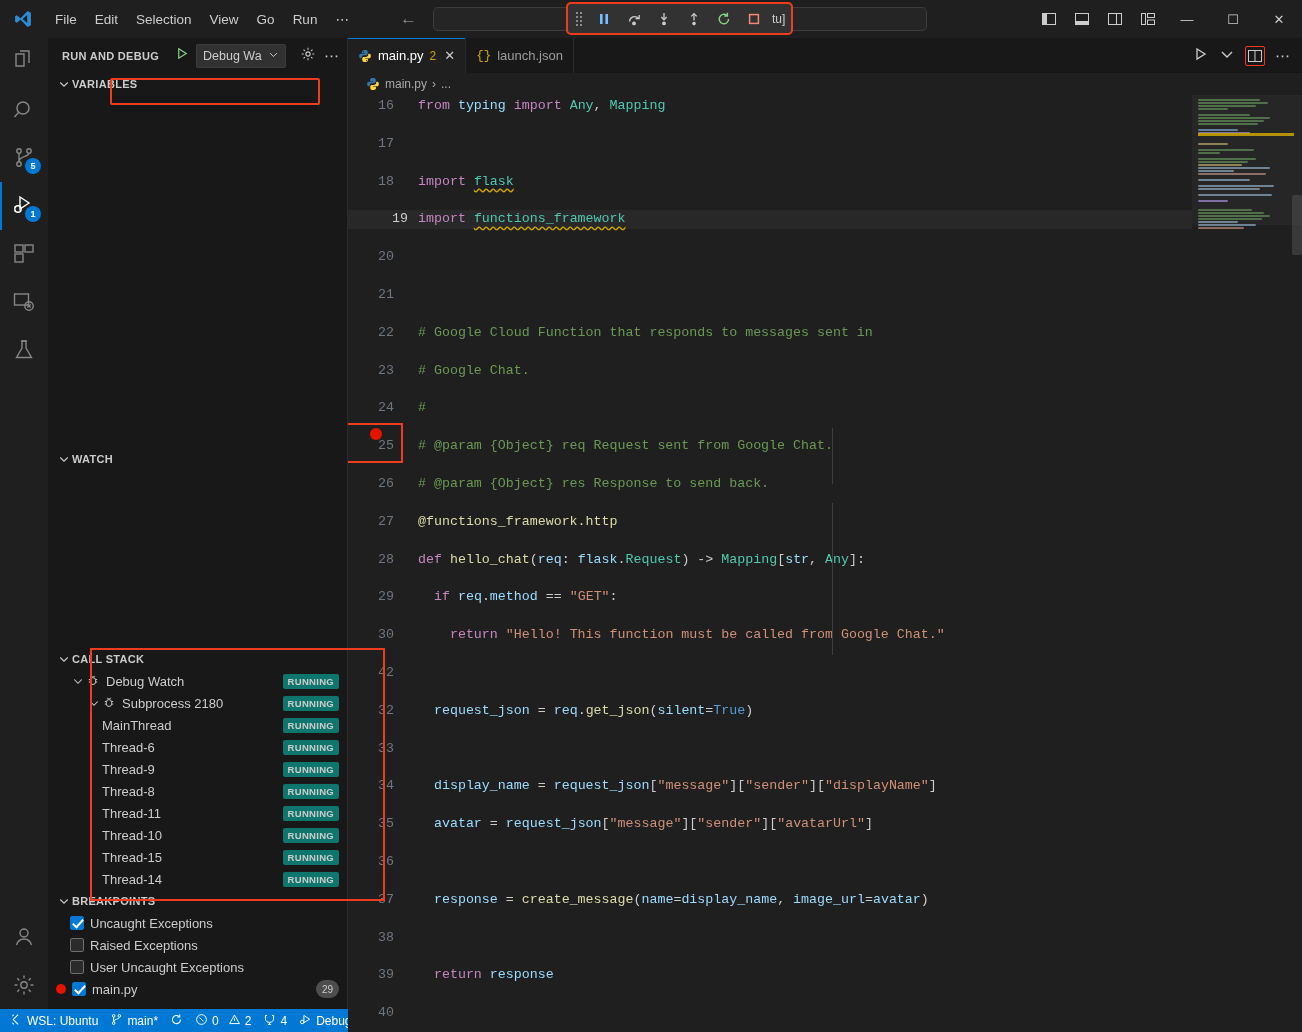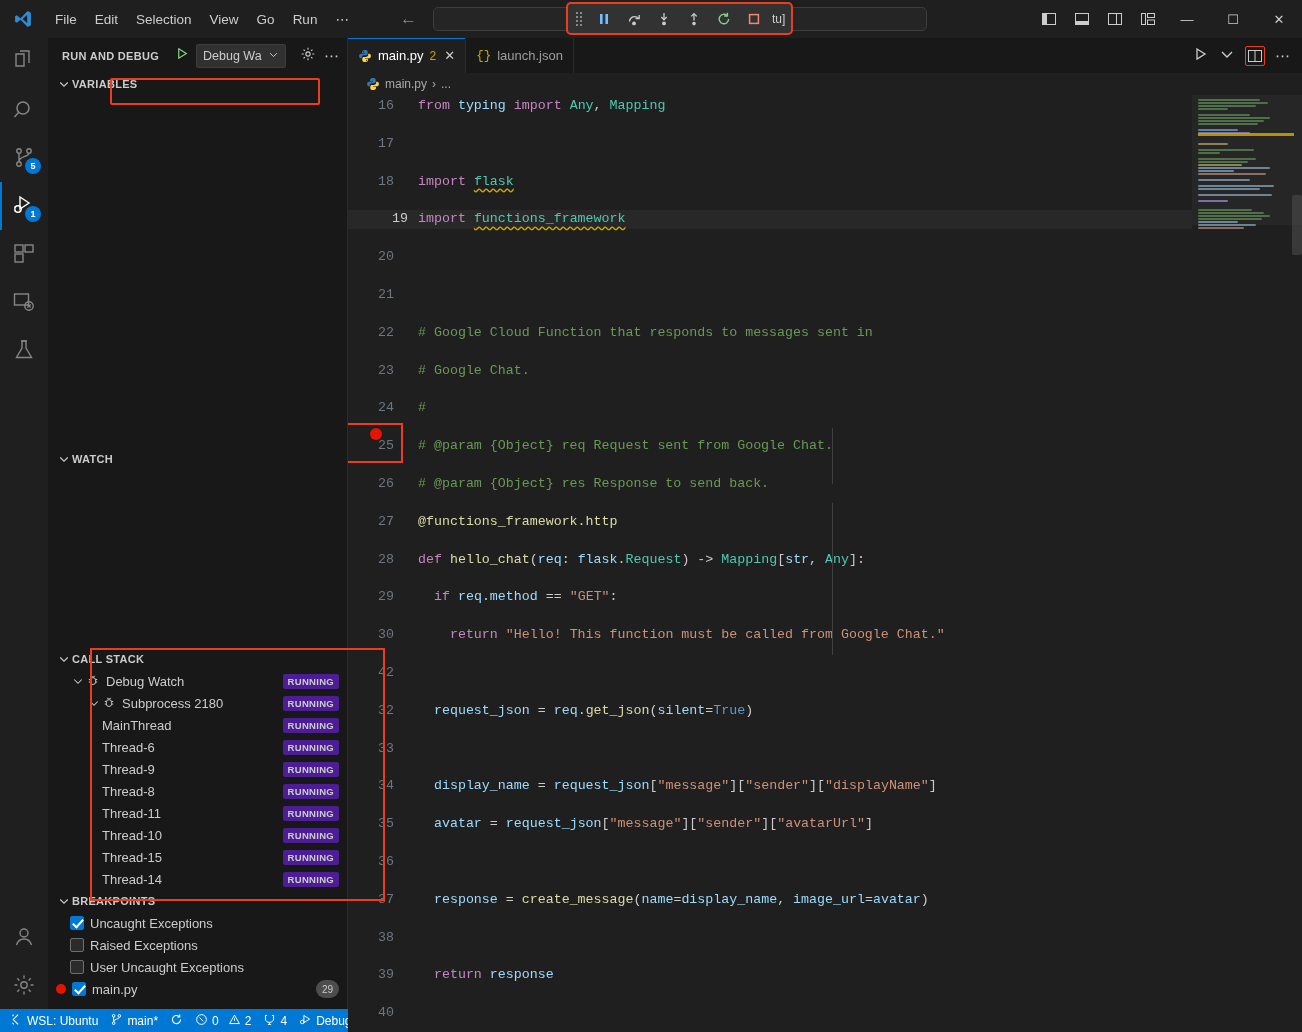--- a/index.html
+++ b/index.html
@@ -111,21 +111,21 @@
   .sec-watch { flex: 0 0 200px; }
   .sec-callstack { flex: 0 0 auto; }
   .sec-bp { flex: 1 1 auto; }
 
   .stack-row {
     height: 22px; display: flex; align-items: center; font-size: 13px; color: #cccccc;
     padding-right: 8px; position: relative;
   }
   .stack-row .lbl { white-space: nowrap; overflow: hidden; text-overflow: ellipsis; }
   .stack-row .state {
-    margin-left: auto; font-size: 9.5px; background: #4c1d95; color: #cccccc;
+    margin-left: auto; font-size: 9.5px; background: #0f766e; color: #cccccc;
     padding: 2px 5px; border-radius: 2px; letter-spacing: .3px; font-weight: 600;
   }
   .bug-icon { width: 16px; height: 16px; margin-right: 4px; display: inline-flex; }
   .bug-icon svg { width: 14px; height: 14px; }
 
   .bp-row {
     height: 22px; display: flex; align-items: center; gap: 6px; padding-left: 22px;
     font-size: 13px; color: #cccccc;
   }
   .cb {

